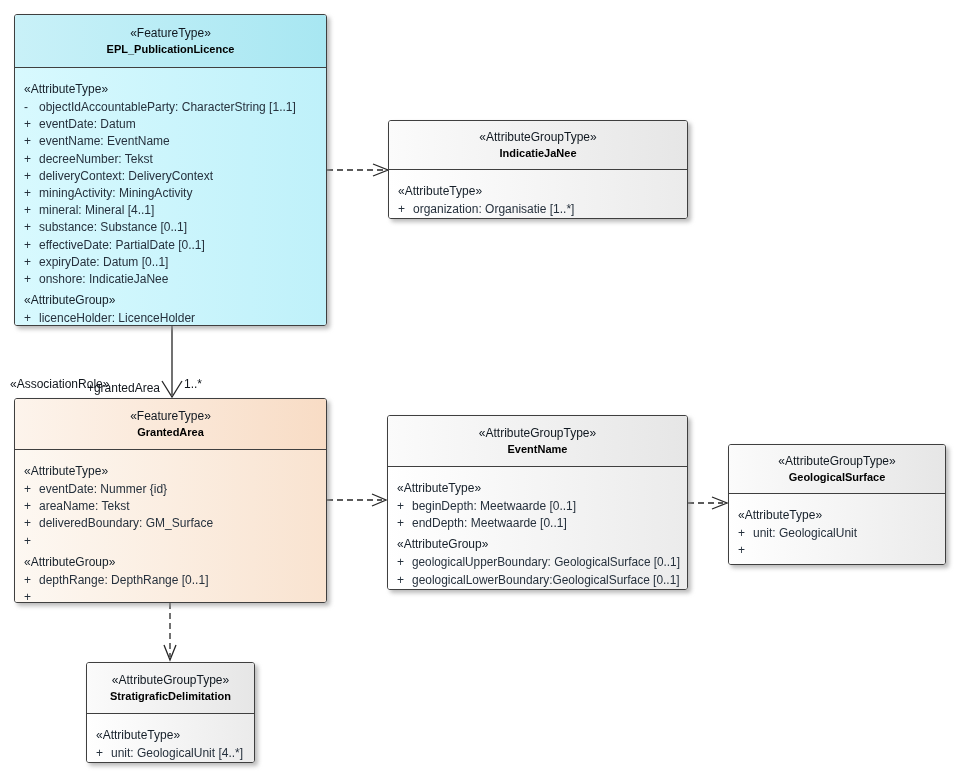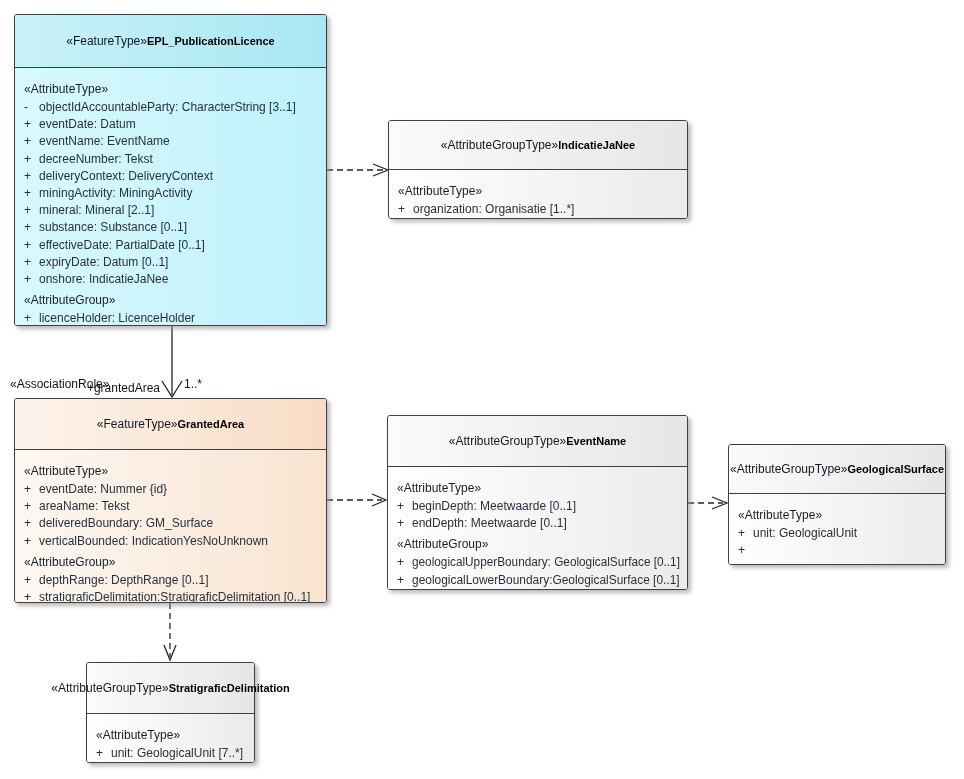--- a/index.html
+++ b/index.html
@@ -21,21 +21,21 @@
   .uml-box {
     position:absolute;
     border:1px solid #3f3f3f;
     border-radius:3px;
     box-shadow:3px 3px 4px rgba(150,150,150,0.65);
     display:flex; flex-direction:column;
     box-sizing:border-box;
   }
   .hdr {
     border-bottom:1px solid #3f3f3f;
-    display:flex; flex-direction:row; justify-content:center; align-items:center;
+    display:flex; flex-direction:column; justify-content:center; align-items:center;
     flex:none; text-align:center;
     border-radius:2px 2px 0 0;
   }
   .stereo { font-size:12px; color:#101820; line-height:16px; }
   .cname  { font-size:11px; font-weight:bold; color:#000000; line-height:17px; }
   .body {
     flex:1 1 auto; padding:12px 4px 4px 0;
     border-radius:0 0 2px 2px;
     overflow:hidden;
   }
@@ -111,21 +111,21 @@
 
   <div class="uml-box fill-cyan" id="box-epl">
     <div class="hdr">
       <div class="stereo">«FeatureType»</div>
       <div class="cname">EPL_PublicationLicence</div>
     </div>
     <div class="body">
         <div class="sec-heading">«AttributeType»</div>
         <div class="attr-row">
           <span class="vis">-</span>
-          <span class="attr-text">objectIdAccountableParty: CharacterString [3..1]</span>
+          <span class="attr-text">objectIdAccountableParty: CharacterString [1..1]</span>
         </div>
         <div class="attr-row">
           <span class="vis">+</span>
           <span class="attr-text">eventDate: Datum</span>
         </div>
         <div class="attr-row">
           <span class="vis">+</span>
           <span class="attr-text">eventName: EventName</span>
         </div>
         <div class="attr-row">
@@ -135,21 +135,21 @@
         <div class="attr-row">
           <span class="vis">+</span>
           <span class="attr-text">deliveryContext: DeliveryContext</span>
         </div>
         <div class="attr-row">
           <span class="vis">+</span>
           <span class="attr-text">miningActivity: MiningActivity</span>
         </div>
         <div class="attr-row">
           <span class="vis">+</span>
-          <span class="attr-text">mineral: Mineral [2..1]</span>
+          <span class="attr-text">mineral: Mineral [4..1]</span>
         </div>
         <div class="attr-row">
           <span class="vis">+</span>
           <span class="attr-text">substance: Substance [0..1]</span>
         </div>
         <div class="attr-row">
           <span class="vis">+</span>
           <span class="attr-text">effectiveDate: PartialDate [0..1]</span>
         </div>
         <div class="attr-row">
@@ -196,30 +196,28 @@
         <div class="attr-row">
           <span class="vis">+</span>
           <span class="attr-text">areaName: Tekst</span>
         </div>
         <div class="attr-row">
           <span class="vis">+</span>
           <span class="attr-text">deliveredBoundary: GM_Surface</span>
         </div>
         <div class="attr-row">
           <span class="vis">+</span>
-          <span class="attr-text">verticalBounded: IndicationYesNoUnknown</span>
         </div>
         <div class="sec-heading">«AttributeGroup»</div>
         <div class="attr-row">
           <span class="vis">+</span>
           <span class="attr-text">depthRange: DepthRange [0..1]</span>
         </div>
         <div class="attr-row">
           <span class="vis">+</span>
-          <span class="attr-text">stratigraficDelimitation:StratigraficDelimitation [0..1]</span>
         </div>
       </div>
   </div>
 
   <div class="uml-box fill-gray" id="box-depthrange">
     <div class="hdr">
       <div class="stereo">«AttributeGroupType»</div>
       <div class="cname">EventName</div>
     </div>
     <div class="body">
@@ -263,21 +261,21 @@
 
   <div class="uml-box fill-gray" id="box-stratigrafic">
     <div class="hdr">
       <div class="stereo">«AttributeGroupType»</div>
       <div class="cname">StratigraficDelimitation</div>
     </div>
     <div class="body">
         <div class="sec-heading">«AttributeType»</div>
         <div class="attr-row">
           <span class="vis">+</span>
-          <span class="attr-text">unit: GeologicalUnit [7..*]</span>
+          <span class="attr-text">unit: GeologicalUnit [4..*]</span>
         </div>
       </div>
   </div>
 
   <div class="edge-label" id="lbl-role">+grantedArea</div>
   <div class="edge-label" id="lbl-stereotype">«AssociationRole»</div>
   <div class="edge-label" id="lbl-mult">1..*</div>
 
 </div>
 

